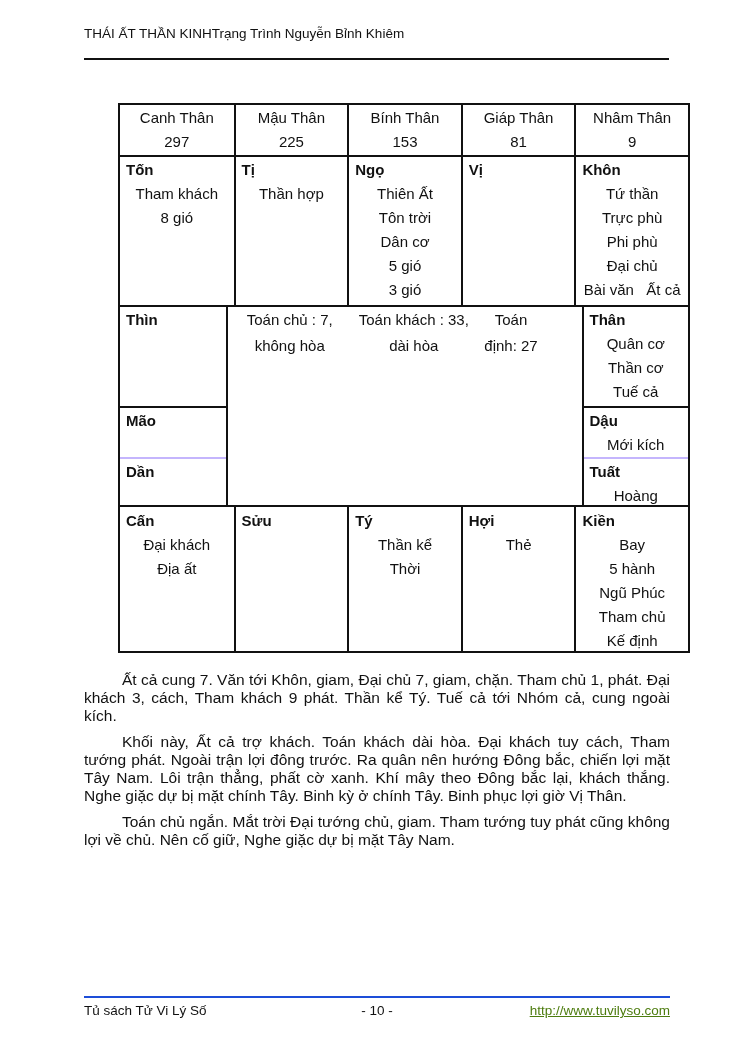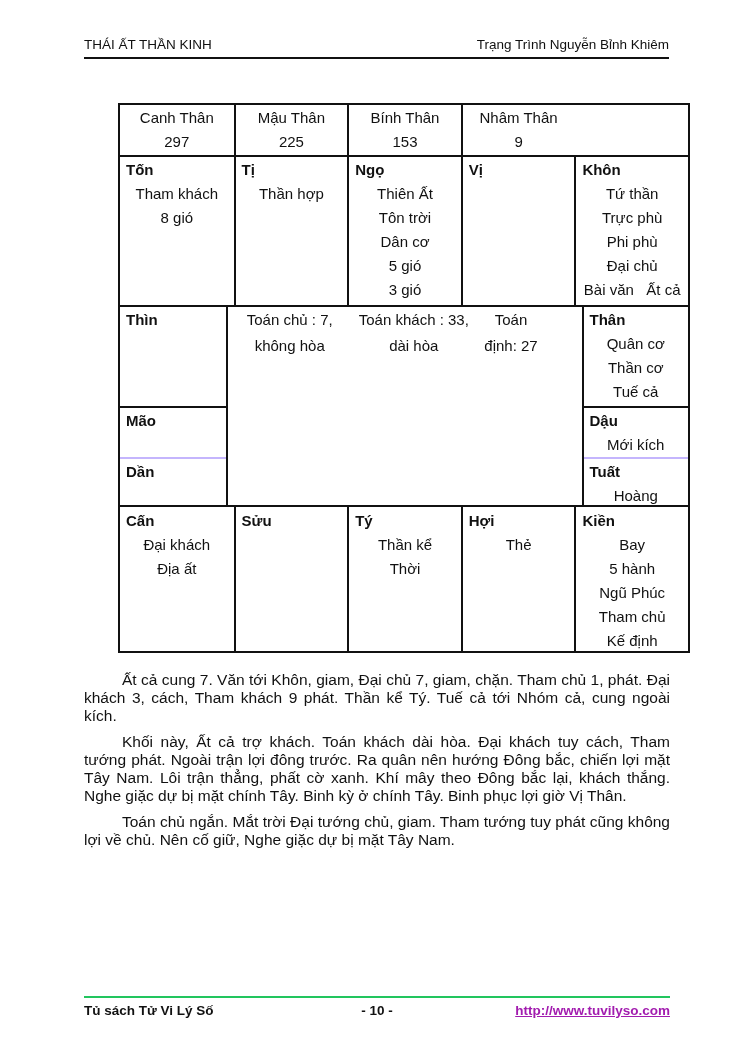--- a/index.html
+++ b/index.html
@@ -9,24 +9,23 @@
     width: 744px; height: 1051px;
     background: #ffffff;
     font-family: "Liberation Sans", sans-serif;
     color: #111;
     overflow: hidden;
     margin: 0 auto;
   }
   
   .pghead {
     position: absolute; left: 84px; top: 26px; width: 585px;
-    display: flex; justify-content: space-between; align-items: flex-end;
-    font-size: 13.5px; padding-bottom: 5px;
+    display: flex; justify-content: flex-start; align-items: flex-end;
+    font-size: 13.5px; padding-bottom: 17px;
     border-bottom: 2px solid #111;
-    margin-top: 11px;
   }
   
   .grid {
     position: absolute; left: 118px; top: 103px;
     width: 572px; height: 550px;
     border: 2px solid #111;
     font-size: 15px; line-height: 24px;
   }
   .trow { display: flex; width: 100%; }
   .trow .cell { width: 20%; }
@@ -54,28 +53,28 @@
   .r-bot .cell { padding-top: 2px; }
   
   .bodytext {
     position: absolute; left: 84px; top: 671px; width: 586px;
     font-size: 15.5px; line-height: 18px; text-align: justify;
   }
   .bodytext p { text-indent: 38px; margin-bottom: 8px; }
   
   .pgfoot {
     position: absolute; left: 84px; top: 996px; width: 586px;
-    border-top: 2px solid #22c55e;
+    border-top: 2px solid #1d4ed8;
     padding-top: 5px;
-    display: flex; font-size: 13.5px; font-weight: bold;
+    display: flex; font-size: 13.5px;
   }
   .pgfoot .fl { flex: 1; text-align: left; }
   .pgfoot .fc { flex: 1; text-align: center; }
   .pgfoot .fr { flex: 1; text-align: right; }
-  .pgfoot a { color: #a21caf; text-decoration: underline; }
+  .pgfoot a { color: #4d7c0f; text-decoration: underline; }
 </style>
 </head>
 <body>
 
 <div class="page">
 
   <div class="pghead">
     <span>THÁI ẤT THẦN KINH</span>
     <span>Trạng Trình Nguyễn Bỉnh Khiêm</span>
   </div>
@@ -87,20 +86,24 @@
         <div>Canh Thân</div>
         <div>297</div>
       </div>
       <div class="cell">
         <div>Mậu Thân</div>
         <div>225</div>
       </div>
       <div class="cell">
         <div>Bính Thân</div>
         <div>153</div>
+      </div>
+      <div class="cell">
+        <div>Giáp Thân</div>
+        <div>81</div>
       </div>
       <div class="cell">
         <div>Nhâm Thân</div>
         <div>9</div>
       </div>
     </div>
 
     <div class="trow r-top bt">
       <div class="cell">
         <div class="clabel">Tốn</div>

